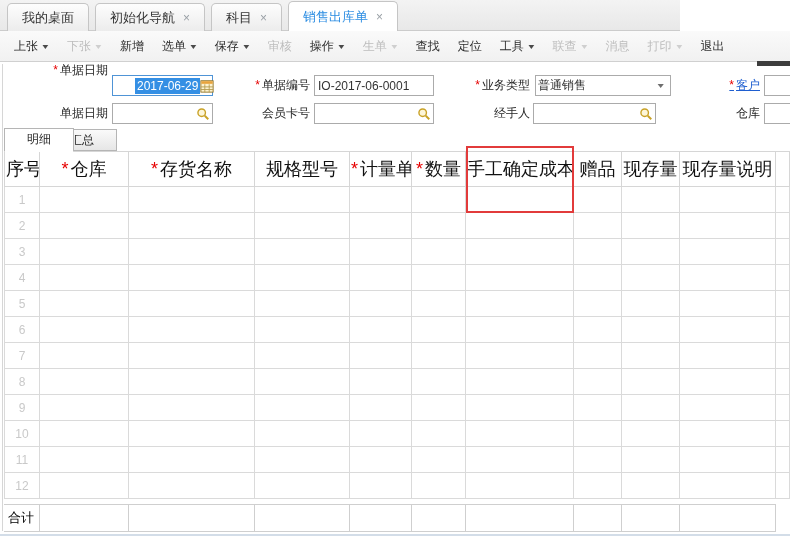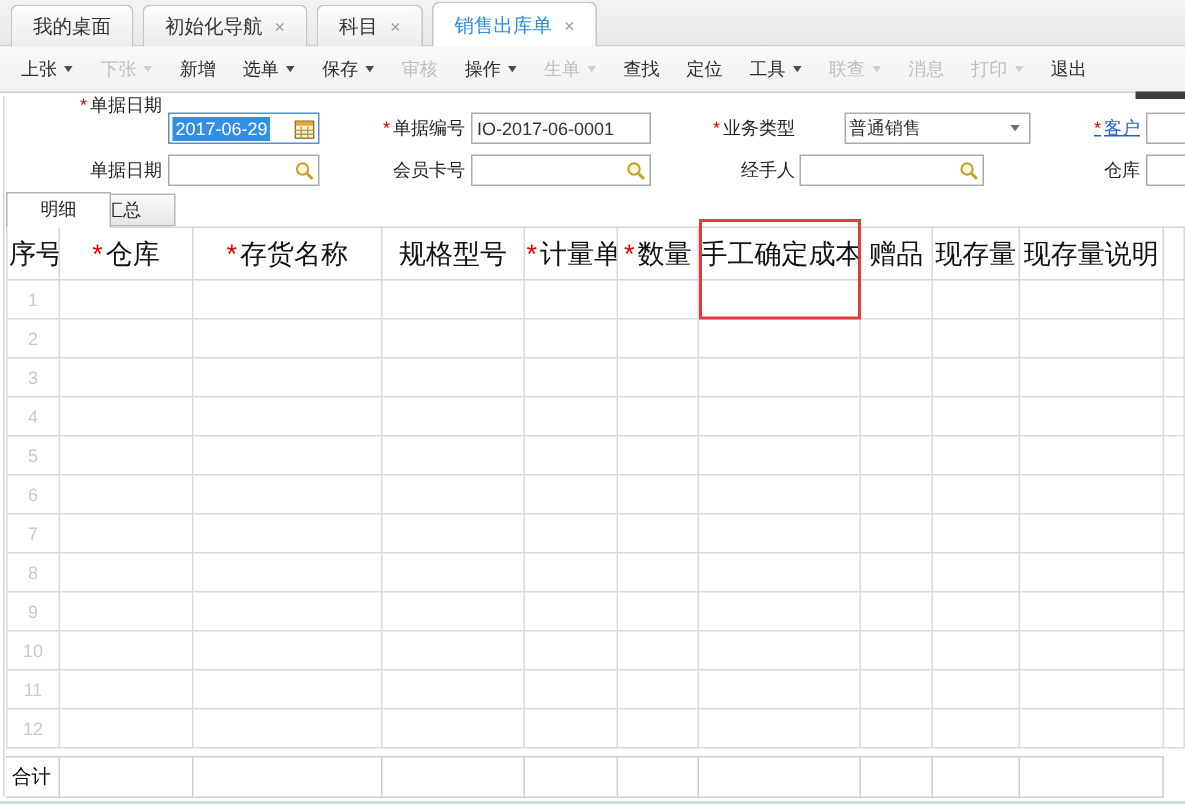--- a/index.html
+++ b/index.html
@@ -1,20 +1,20 @@
 <!DOCTYPE html>
 <html><head>
 <meta charset="utf-8">
 <style>
   html,body{margin:0;padding:0;}
   body{width:790px;height:537px;overflow:hidden;position:relative;background:#fff;
        font-family:"Liberation Sans","DejaVu Sans",sans-serif;font-size:12px;color:#222;}
 
   
-  .tabbar{position:absolute;left:0;top:0;width:790px;height:31px;box-sizing:border-box;
+  .tabbar{position:absolute;left:0;top:0;width:680px;height:31px;box-sizing:border-box;
           background:linear-gradient(#f3f3f3,#e8e8e8);border-bottom:1px solid #cccccc;
           display:flex;align-items:flex-end;padding-left:7px;}
   .tab{height:28px;box-sizing:border-box;border:1px solid #c5c5c5;border-bottom:none;
        border-radius:5px 5px 0 0;padding:0 14px;margin-right:6px;position:relative;top:1px;
        background:linear-gradient(#fdfdfd,#ececec);color:#333;font-size:13px;
        display:flex;align-items:center;gap:8px;line-height:26px;white-space:nowrap;}
   .tab.active{background:#fff;color:#2a8ce2;height:30px;z-index:2;}
   .tab-close{color:#9aa0a6;font-size:12px;}
 
   
@@ -27,21 +27,21 @@
   .tbtn.disabled .caret{color:#cfcfcf;}
   .dark-seg{position:absolute;left:757px;top:61px;width:33px;height:5px;background:#3d3d3d;}
 
   
   .flabel{position:absolute;height:21px;line-height:21px;text-align:right;color:#1f1f1f;white-space:nowrap;}
   .req{color:#e60000;margin-right:2px;}
   .finput{position:absolute;height:21px;box-sizing:border-box;border:1px solid #ababab;background:#fff;
           display:flex;align-items:center;padding:0 2px;color:#333;}
   .finput input{border:none;outline:none;flex:1;min-width:0;font:inherit;color:inherit;background:transparent;padding:0 1px;}
   .date-input{border-color:#4f94d6;}
-  .sel-text{background:#348fe4;color:#fff;padding:1px 2px;white-space:nowrap;}
+  .sel-text{background:#348fe4;color:#fff;padding:1px 2px;white-space:nowrap;margin-left:20px;}
   .icon-right{margin-left:auto;flex:0 0 auto;display:flex;align-items:center;}
   .dd-arrow{margin-left:auto;color:#6e6e6e;font-size:7px;transform:scaleX(1.5);padding-right:3px;}
   .cust-link{color:#1f5fd0;text-decoration:underline;cursor:pointer;}
   .cust-link .req{color:#e60000;}
 
   
   .subtab{position:absolute;height:22px;line-height:21px;box-sizing:border-box;padding:0 22px;
           border:1px solid #b5b5b5;background:linear-gradient(#fafafa,#e6e6e6);color:#1f1f1f;}
   .subtab.active{background:#fff;height:24px;z-index:3;border-bottom:1px solid #fff;}
 
@@ -159,21 +159,21 @@
           </svg>
       </span>
     </div>
 
     <div class="flabel" style="left:230px;top:75px;width:80px;"><span class="req">*</span><span>单据编号</span></div>
     <div class="finput" style="left:314px;top:75px;width:120px;">
       <input value="IO-2017-06-0001" style="">
     </div>
 
     <div class="flabel" style="left:450px;top:75px;width:80px;"><span class="req">*</span><span>业务类型</span></div>
-    <div class="finput" style="left:563px;top:75px;width:124px;justify-content:flex-end;">
+    <div class="finput" style="left:535px;top:75px;width:136px;justify-content:flex-end;">
       <span>普通销售</span>
       <span class="dd-arrow">▼</span>
     </div>
 
     <div class="flabel" style="left:690px;top:75px;width:70px;">
       <a class="cust-link"><span class="req">*</span><span>客户</span></a>
     </div>
     <div class="finput" style="left:764px;top:75px;width:40px;">
       <input value="" style="">
     </div>

